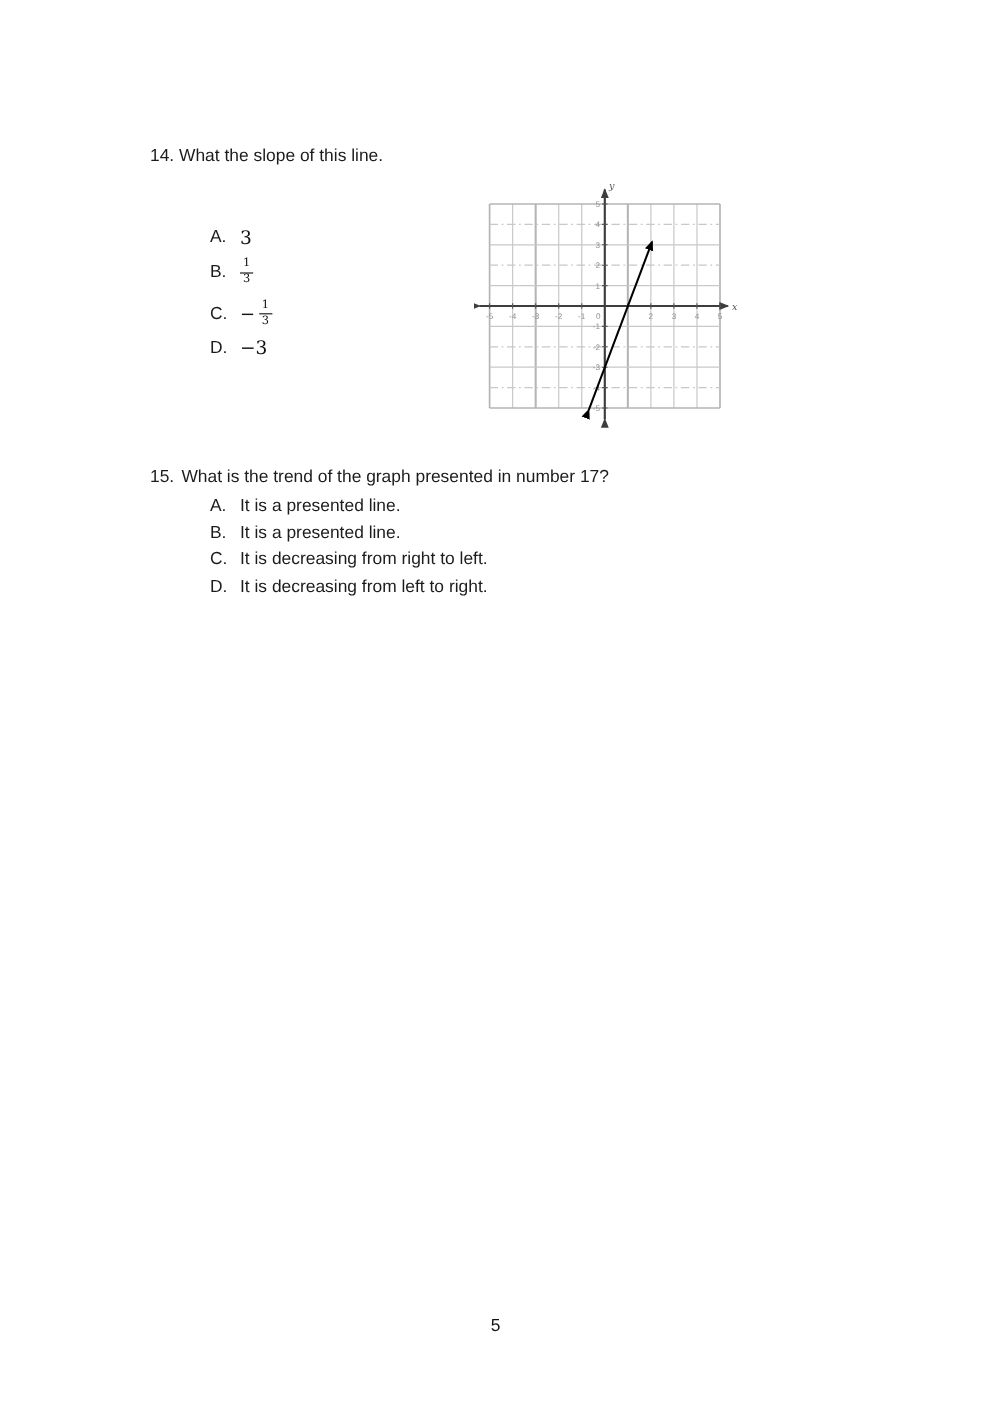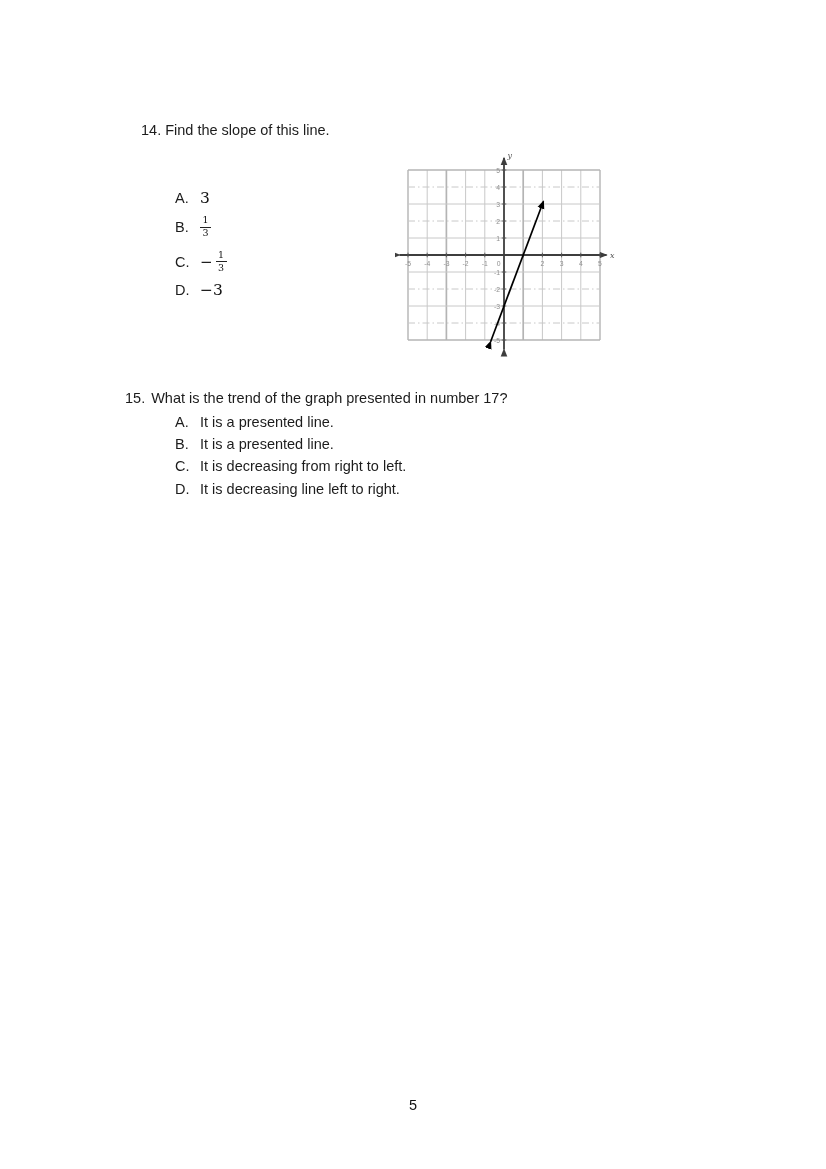--- a/index.html
+++ b/index.html
@@ -4,21 +4,21 @@
 <style>
   html,body { margin:0; padding:0; background:#fff; }
   .page {
     position:relative; width:826px; height:1169px; background:#ffffff;
     font-family:"Liberation Sans", sans-serif; color:#1c1c1c; overflow:hidden;
   }
   
   .q-header { position:absolute; font-size:14.5px; display:flex; }
   .q14-header { left:125px; top:122px; }
   .q15-header { left:125px; top:390px;align-items:center; }
-  .q14-header .q-num { margin-right:4px;margin-left:16px; }
+  .q14-header .q-num { margin-right:4px; }
   .q15-header .q-num { margin-right:6px; }
 
   
   .q14-options { position:absolute; left:175px; top:187px; }
   .q14-options .opt-row { display:flex; align-items:center; }
   .row-a { height:22px; } .row-b { height:36px; } .row-c { height:33px; } .row-d { height:23px; }
   .opt-letter { width:25px; font-size:14.5px; color:#1c1c1c; }
   .math-val { font-family:"DejaVu Serif", serif; font-size:15.5px; color:#111; }
   .math-sign { font-family:"DejaVu Serif", serif; font-size:15px; color:#111; margin-right:3px; }
   .frac { display:inline-flex; flex-direction:column; align-items:center;
@@ -48,21 +48,21 @@
   .watermark { position:absolute; left:0; top:1120px; width:100%; text-align:center;
                font-size:19px; letter-spacing:0.5px; color:#cfcfcf; }
 </style>
 </head>
 <body>
 
 <div class="page">
 
   <div class="q-header q14-header">
     <span class="q-num">14.</span>
-    <span class="q-text">Find the slope of this line.</span>
+    <span class="q-text">What the slope of this line.</span>
   </div>
 
   <div class="q14-options">
     <div class="opt-row row-a">
       <span class="opt-letter">A.</span>
       <span class="math-val">3</span>
     </div>
     <div class="opt-row row-b">
       <span class="opt-letter">B.</span>
       <span class="frac">
@@ -194,19 +194,19 @@
     <div class="opt-row">
       <span class="opt-letter">B.</span>
       <span>It is a presented line.</span>
     </div>
     <div class="opt-row">
       <span class="opt-letter">C.</span>
       <span>It is decreasing from right to left.</span>
     </div>
     <div class="opt-row">
       <span class="opt-letter">D.</span>
-      <span>It is decreasing line left to right.</span>
+      <span>It is decreasing from left to right.</span>
     </div>
   </div>
 
   <div class="pageno">5</div>
 
 </div>
 
 </body></html>

